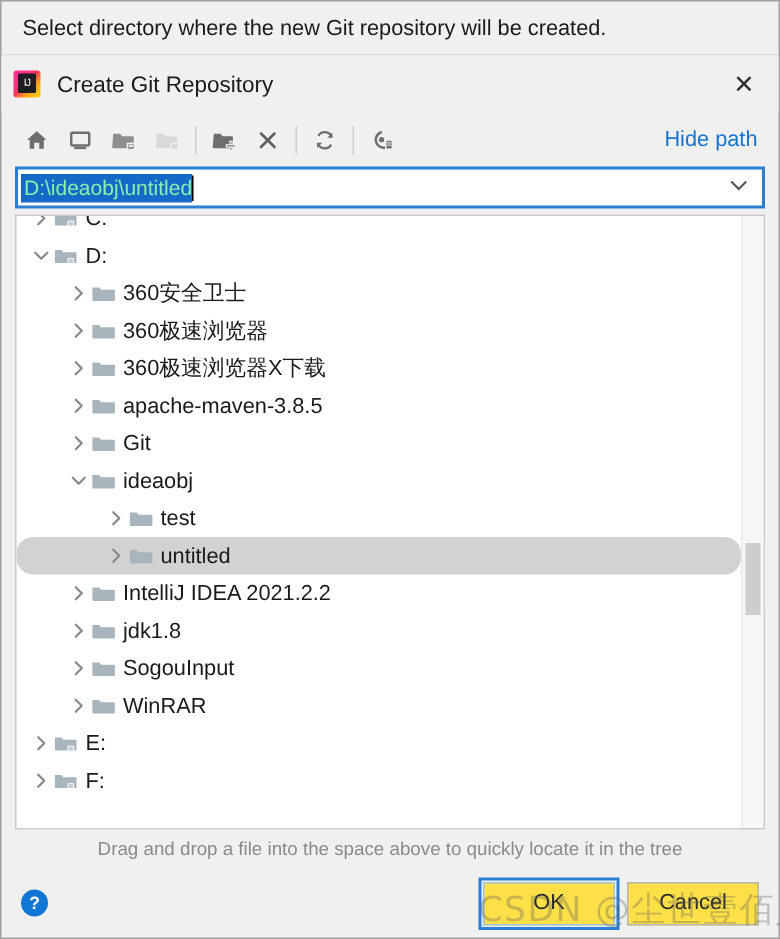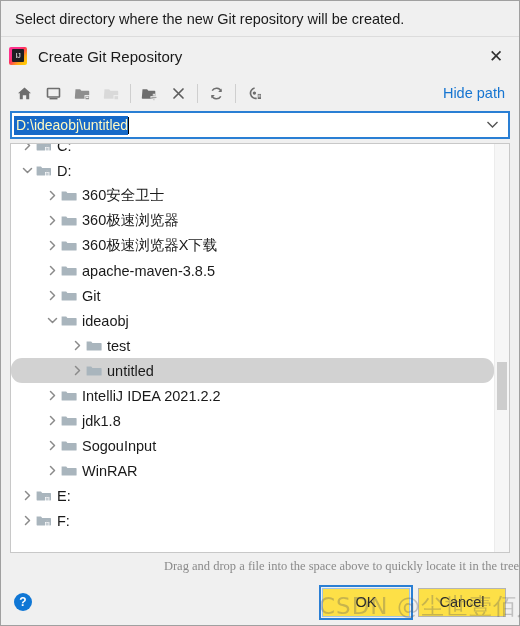--- a/index.html
+++ b/index.html
@@ -79,21 +79,21 @@
 
   
   #path-row { padding: 0 9px; flex: 0 0 30px; }
   #path-combo {
     height: 28px; background: #fff;
     border: 2px solid #2a7fd4;
     display: flex; align-items: center;
     padding: 0 0 0 2px;
   }
   #path-value {
-    font-size: 14px; color: #fef9c3; background: #1669c8;
+    font-size: 14px; color: #86efac; background: #1669c8;
     padding: 1px 0 2px 2px; white-space: nowrap;
   }
   #path-caret-bar {
     width: 1px; height: 17px; background: #000; margin-left: 0px;
   }
   #path-arrow {
     margin-left: auto; margin-right: 9px;
     color: #4a4a4a; font-size: 11px;
   }
 
@@ -145,22 +145,22 @@
   }
   #tree-thumb {
     position: absolute; left: 2px; right: 2px;
     top: 218px; height: 48px;
     background: #cdcdcd;
   }
 
   
   #hint {
     flex: 0 0 26px; height: 26px;
-    display: flex; align-items: center; justify-content: flex-end;
-    font-size: 12.5px; color: #8a8a8a; font-family: Liberation Serif, serif;
+    display: flex; align-items: center; justify-content: center;
+    font-size: 12.5px; color: #8a8a8a;
   }
 
   
   #buttonbar {
     flex: 0 0 46px; height: 46px;
     display: flex; align-items: center;
     padding: 0 13px;
     position: relative;
   }
   #help-icon {

